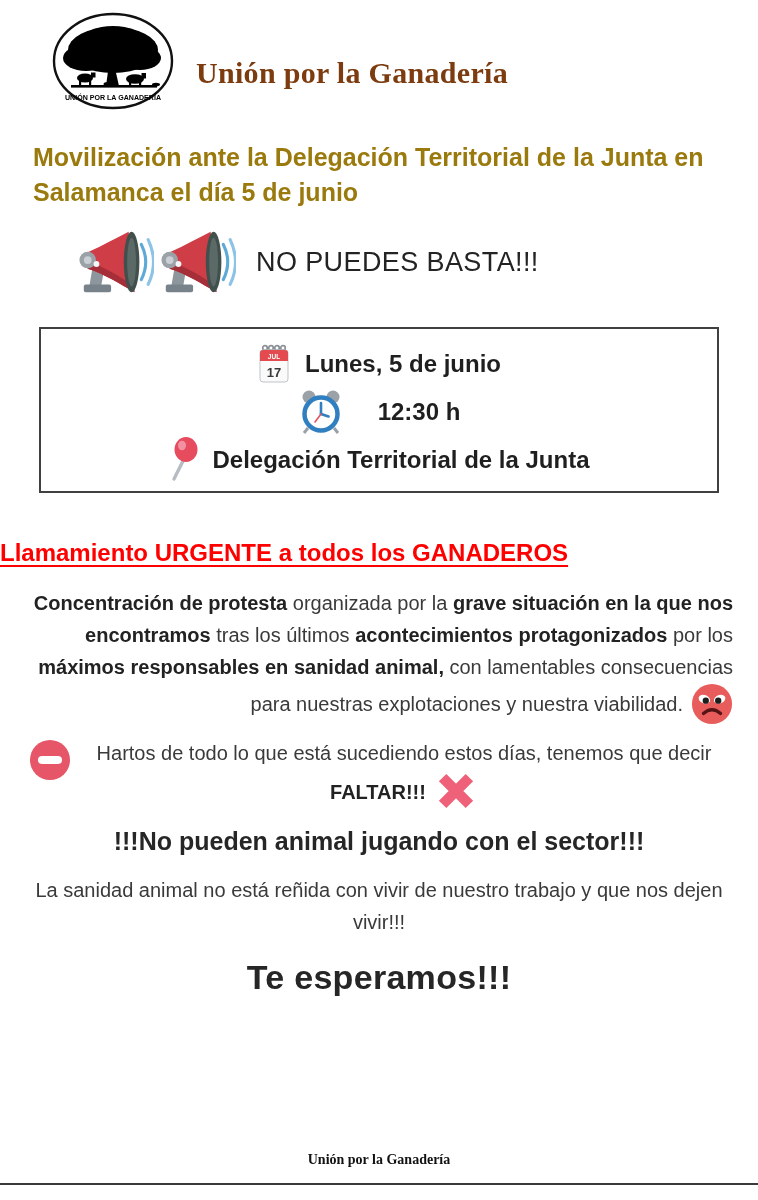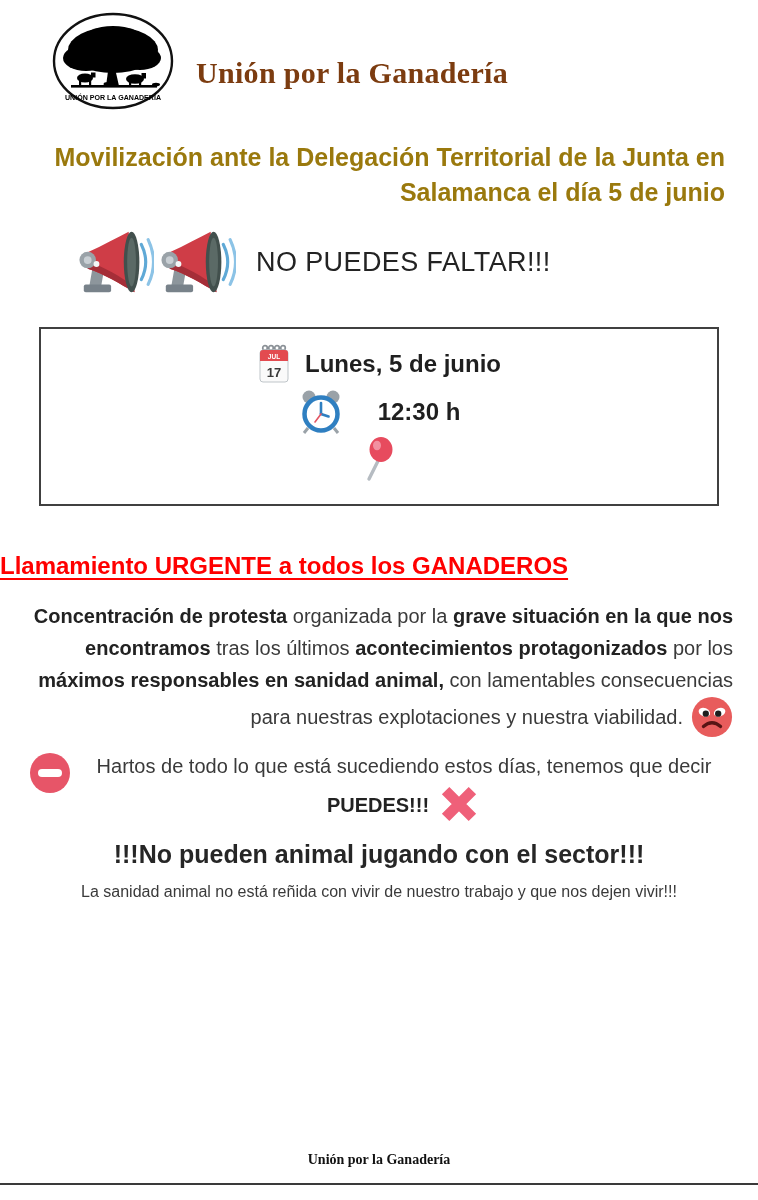--- a/index.html
+++ b/index.html
@@ -15,31 +15,31 @@
   
   .header{display:flex;align-items:flex-start;padding:12px 0 0 50px;}
   .logo{width:126px;height:100px;flex:0 0 auto;}
   .brand-title{
     font-family:"Liberation Serif",serif;
     font-weight:bold;font-size:30px;color:#7c3c10;
     margin:44px 0 0 20px;letter-spacing:.3px;
   }
   
   .headline{
-    width:692px;margin:24px auto 4px;text-align:right;
+    width:692px;margin:24px auto 4px;text-align:left;
     font-size:25px;font-weight:bold;color:#9a790d;line-height:1.38;
   }
   
   .callout-row{display:flex;align-items:center;margin:20px 0 0 76px;}
   .mega{width:78px;height:66px;margin-right:4px;}
   .callout-text{font-size:27px;color:#232323;margin-left:16px;letter-spacing:.4px;}
   
   .event-box{
     width:676px;margin:32px auto 0;border:2px solid #404040;
-    padding:12px 0 21px;text-align:center;
+    padding:12px 0 8px;text-align:center;
   }
   .event-line{
     display:flex;align-items:center;justify-content:center;
     font-size:24px;font-weight:600;color:#1f1f1f;
   }
   .event-line .txt{margin-left:14px;}
   .row-date{margin-top:2px;}
   .row-time{margin-top:4px;gap:20px;}
   .row-place{margin-top:2px;}
   .event-address{font-size:19px;color:#3e3e3e;margin-top:2px;}
@@ -55,21 +55,21 @@
     font-size:20px;line-height:1.6;color:#3a3a3a;
   }
   .para .b{font-weight:700;color:#222222;}
   .para .u{text-decoration:underline;}
   .inline-ico{display:inline-block;vertical-align:-14px;margin-left:8px;}
   .fedup{position:relative;width:708px;margin:12px auto 0;padding-left:50px;box-sizing:border-box;
          text-align:center;font-size:20px;line-height:1.6;color:#3a3a3a;}
   .noentry{position:absolute;left:4px;top:2px;}
   .demand{margin-top:14px;}
   .sector-line{margin-top:14px;text-align:center;font-size:25px;font-weight:700;color:#262626;}
-  .closing-line{width:692px;margin:10px auto 0;text-align:center;font-size:16px;line-height:1.6;color:#3a3a3a;}
+  .closing-line{width:692px;margin:18px auto 0;text-align:center;font-size:20px;line-height:1.6;color:#3a3a3a;}
   .farewell{margin-top:20px;text-align:center;font-size:34px;font-weight:700;color:#262626;letter-spacing:.3px;}
   
   .footer-text{
     position:absolute;left:0;right:0;bottom:32px;text-align:center;
     font-family:"Liberation Serif",serif;font-weight:700;font-size:14px;color:#111111;
   }
   .footer-line{position:absolute;left:0;right:0;bottom:15px;height:0;border-top:2px solid #3a3a3a;}
 </style>
 </head>
 <body>
@@ -128,21 +128,21 @@
       <path d="M12 23 C28 16 42 8 54 2 L60 64 C46 56 28 45 12 40 Z" fill="#cf3d47"></path>
       <path d="M12 33 C30 38 46 49 59 57 L60 64 C46 56 28 45 12 40 Z" fill="#a52e38"></path>
       <ellipse cx="57" cy="33" rx="8" ry="31" fill="#42504d"></ellipse>
       <ellipse cx="57" cy="33" rx="4.5" ry="25" fill="#5b6a66"></ellipse>
       <circle cx="12" cy="31" r="8.5" fill="#9aa2a8"></circle>
       <circle cx="12" cy="31" r="4" fill="#c9cfd4"></circle>
       <circle cx="21" cy="35" r="3" fill="#f4f6f7"></circle>
       <path d="M67 15 q9 18 0 36" stroke="#5fa9d6" stroke-width="3.2" fill="none" stroke-linecap="round"></path>
       <path d="M74 10 q11 23 0 46" stroke="#8cc3e6" stroke-width="3.2" fill="none" stroke-linecap="round"></path>
     </svg>
-    <span class="callout-text">NO PUEDES FALTAR!!!</span>
+    <span class="callout-text">NO PUEDES BASTA!!!</span>
   </div>
 
   <div class="event-box">
     <div class="event-line row-date">
       <svg width="34" height="42" viewBox="0 0 34 42">
         <circle cx="8" cy="5" r="2.3" fill="none" stroke="#8a9096" stroke-width="1.7"></circle>
         <circle cx="14" cy="5" r="2.3" fill="none" stroke="#8a9096" stroke-width="1.7"></circle>
         <circle cx="20" cy="5" r="2.3" fill="none" stroke="#8a9096" stroke-width="1.7"></circle>
         <circle cx="26" cy="5" r="2.3" fill="none" stroke="#8a9096" stroke-width="1.7"></circle>
         <rect x="3" y="7" width="28" height="32" rx="3" fill="#fafafa" stroke="#bfc5c9"></rect>
@@ -164,43 +164,45 @@
         <line x1="23" y1="25" x2="17" y2="33" stroke="#e25563" stroke-width="1.6" stroke-linecap="round"></line>
       </svg>
       <span class="txt">12:30 h</span>
     </div>
     <div class="event-line row-place">
       <svg width="30" height="46" viewBox="0 0 30 46">
         <path d="M15 22 L5 42" stroke="#b6bcc2" stroke-width="3.4" stroke-linecap="round"></path>
         <ellipse cx="17" cy="12.5" rx="11.5" ry="12.5" fill="#e74b5e"></ellipse>
         <ellipse cx="13" cy="8.5" rx="4" ry="4.8" fill="#f291a1"></ellipse>
       </svg>
+      <span class="txt">Delegación Territorial de la Junta</span>
     </div>
   </div>
 
   <div class="urgent">Llamamiento URGENTE a todos los GANADEROS</div>
 
   <p class="para"><span class="b">Concentración de protesta</span><span> organizada por la </span><span class="b">grave situación en la que nos encontramos</span><span> tras los últimos </span><span class="b">acontecimientos protagonizados</span><span> por los </span><span class="b">máximos responsables en sanidad animal,</span><span> con lamentables consecuencias para nuestras explotaciones y nuestra viabilidad.</span><svg class="inline-ico" width="42" height="42" viewBox="0 0 44 44">
       <circle cx="22" cy="22" r="21" fill="#e85c5c"></circle>
       <ellipse cx="14" cy="17" rx="6.2" ry="4.4" fill="#ffffff" transform="rotate(22 14 17)"></ellipse>
       <circle cx="15.5" cy="18.5" r="3.3" fill="#1d1d1d"></circle>
       <ellipse cx="30" cy="17" rx="6.2" ry="4.4" fill="#ffffff" transform="rotate(-22 30 17)"></ellipse>
       <circle cx="28.5" cy="18.5" r="3.3" fill="#1d1d1d"></circle>
       <path d="M13 32 q9 -8 18 0" stroke="#571414" stroke-width="3.4" fill="none" stroke-linecap="round"></path>
     </svg></p>
 
   <p class="fedup"><svg class="noentry" width="42" height="42" viewBox="0 0 42 42">
       <circle cx="21" cy="21" r="20" fill="#e75568"></circle>
       <rect x="9" y="17" width="24" height="8" rx="4" fill="#ffffff"></rect>
-    </svg><span>Hartos de todo lo que está sucediendo estos días, tenemos que decir </span><span class="b" style="font-weight:700;color:#222">PUEDES!!!</span><svg class="inline-ico" width="44" height="44" viewBox="0 0 46 46">
+    </svg><span>Hartos de todo lo que está sucediendo estos días, tenemos que decir </span><span class="b" style="font-weight:700;color:#222">FALTAR!!!</span><svg class="inline-ico" width="44" height="44" viewBox="0 0 46 46">
       <path d="M9 9 L37 37 M37 9 L9 37" stroke="#ef6079" stroke-width="11"></path>
     </svg></p>
 
 
   <div class="sector-line">!!!No pueden animal jugando con el sector!!!</div>
 
   <div class="closing-line">La sanidad animal no está reñida con vivir de nuestro trabajo y que nos dejen vivir!!!</div>
 
+  <div class="farewell">Te esperamos!!!</div>
 
   <div class="footer-text">Unión por la Ganadería</div>
   <div class="footer-line"></div>
 
 </div>
 
 </body></html>

